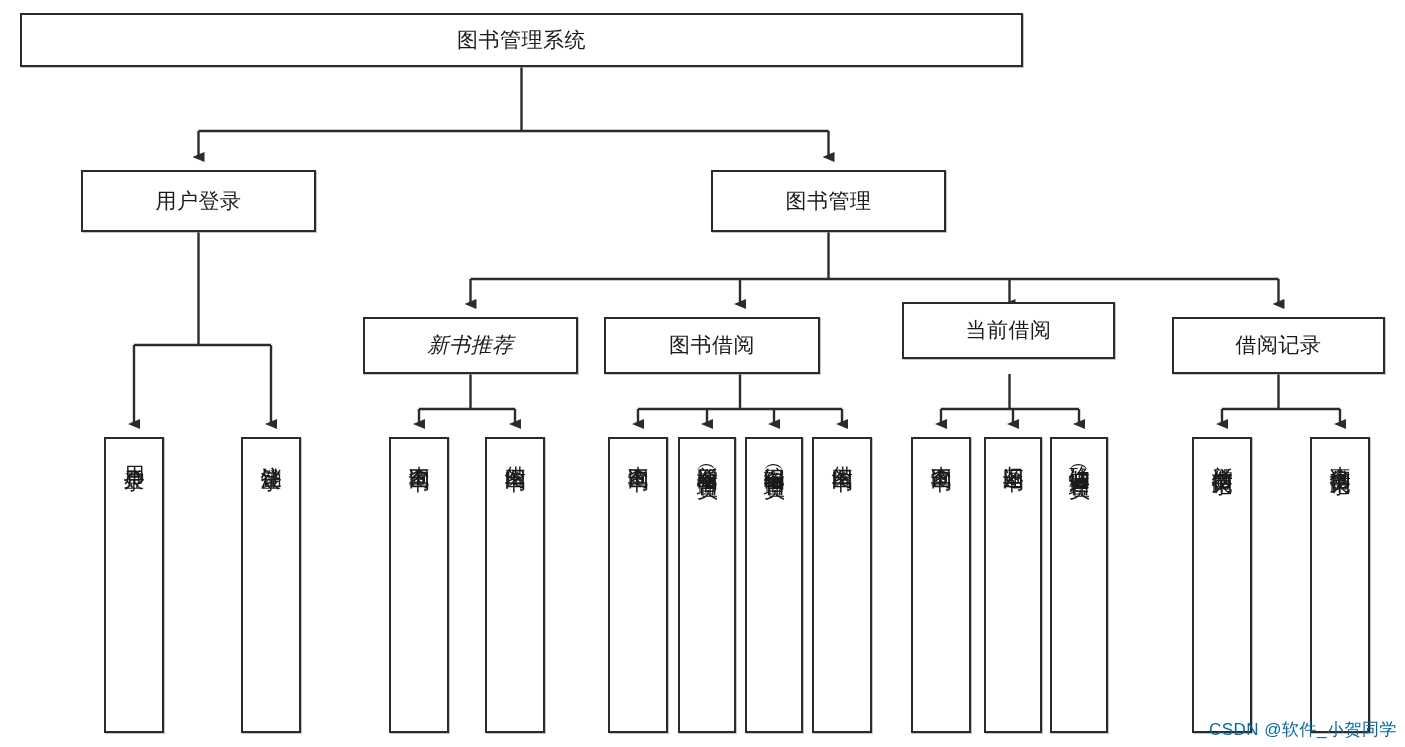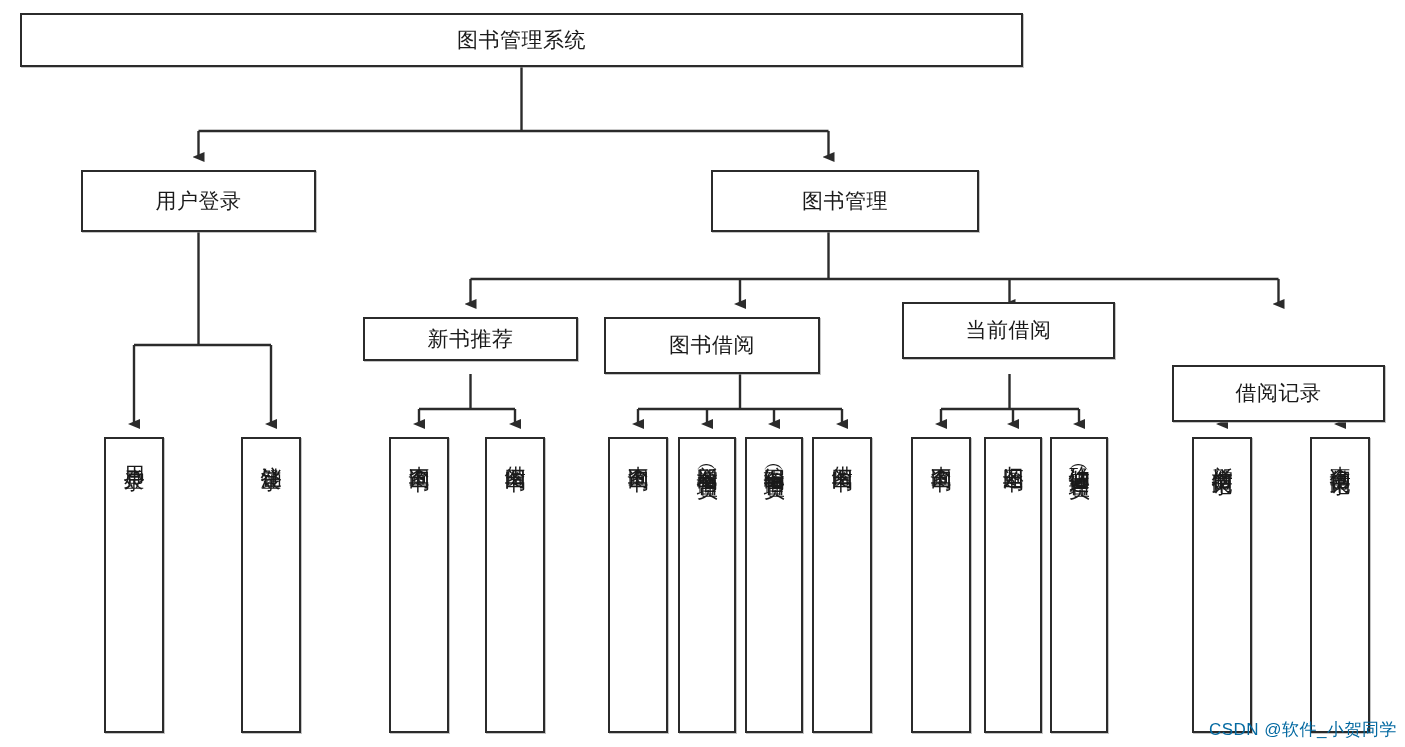--- a/index.html
+++ b/index.html
@@ -118,33 +118,33 @@
       </g>
   </svg>
 
   <div id="node-layer">
       <div class="node root" style="left: 20px; top: 13px; width: 1003px; height: 54px;">
         <span class="label">图书管理系统</span>
       </div>
       <div class="node level2" style="left: 81px; top: 170px; width: 235px; height: 62px;">
         <span class="label">用户登录</span>
       </div>
-      <div class="node level2" style="left: 711px; top: 170px; width: 268px; height: 62px;">
+      <div class="node level2" style="left: 711px; top: 170px; width: 235px; height: 62px;">
         <span class="label">图书管理</span>
       </div>
-      <div class="node level3" style="left: 363px; top: 317px; width: 215px; height: 44px;">
+      <div class="node level3" style="left: 363px; top: 317px; width: 215px; height: 57px; font-style: italic;">
         <span class="label">新书推荐</span>
       </div>
       <div class="node level3" style="left: 604px; top: 317px; width: 216px; height: 57px;">
         <span class="label">图书借阅</span>
       </div>
       <div class="node level3" style="left: 902px; top: 302px; width: 213px; height: 57px;">
         <span class="label">当前借阅</span>
       </div>
-      <div class="node level3" style="left: 1172px; top: 317px; width: 213px; height: 57px; margin-top: 48px;">
+      <div class="node level3" style="left: 1172px; top: 317px; width: 213px; height: 57px;">
         <span class="label">借阅记录</span>
       </div>
       <div class="node leaf" style="left: 104px; top: 437px; width: 60px; height: 296px;">
         <span class="label">用户登录</span>
       </div>
       <div class="node leaf" style="left: 241px; top: 437px; width: 60px; height: 296px;">
         <span class="label">注销登录</span>
       </div>
       <div class="node leaf" style="left: 389px; top: 437px; width: 60px; height: 296px;">
         <span class="label">查询图书</span>

